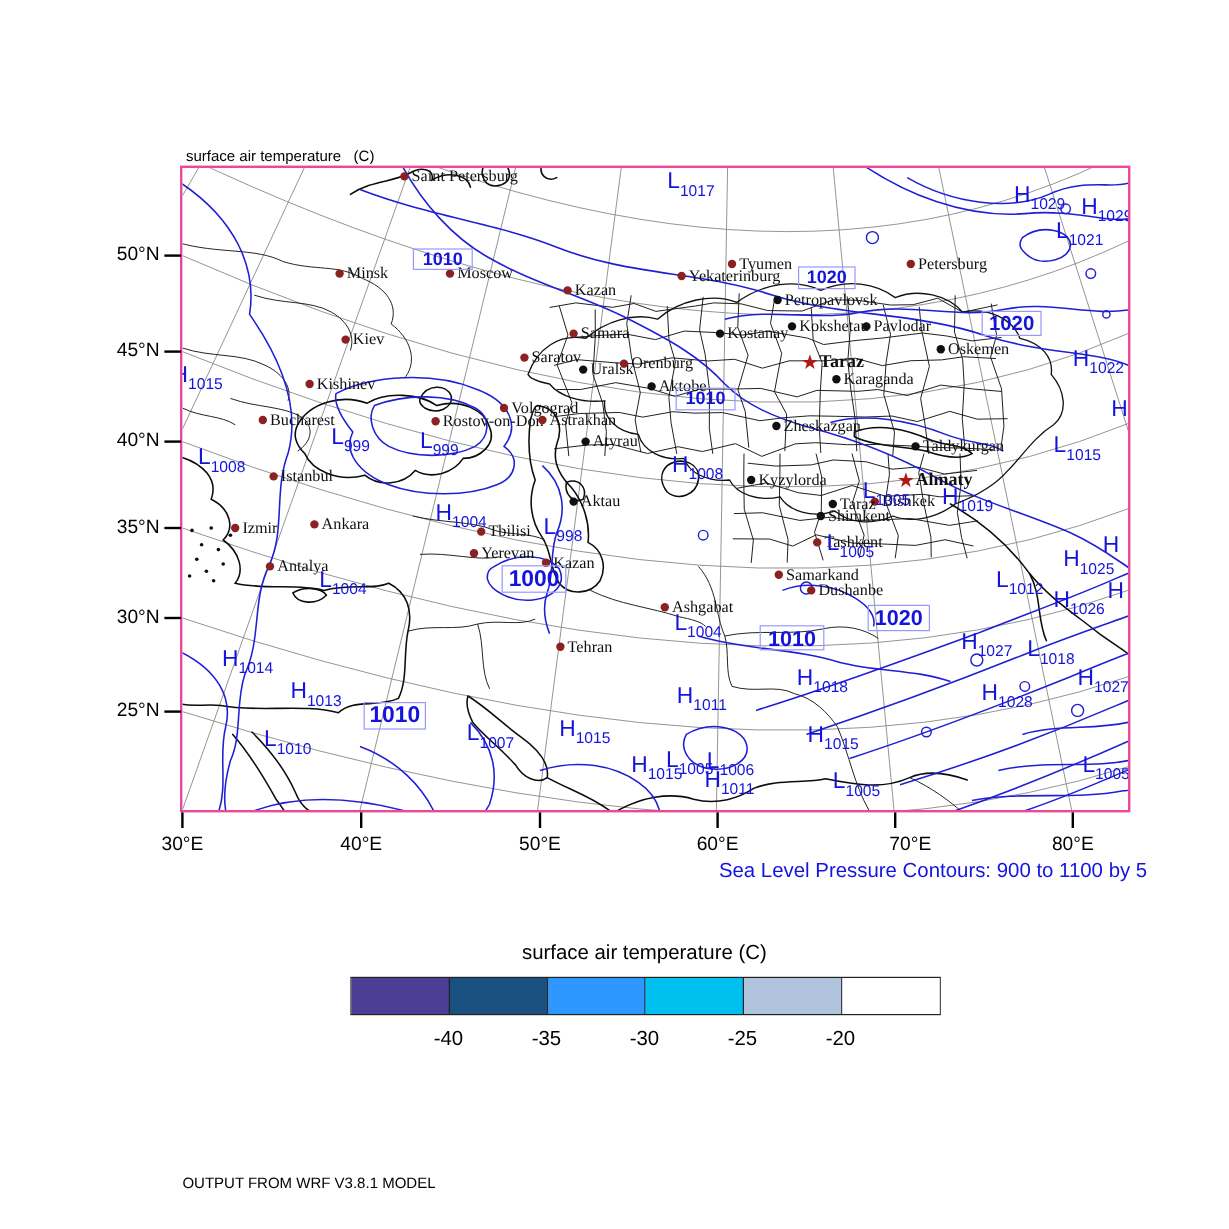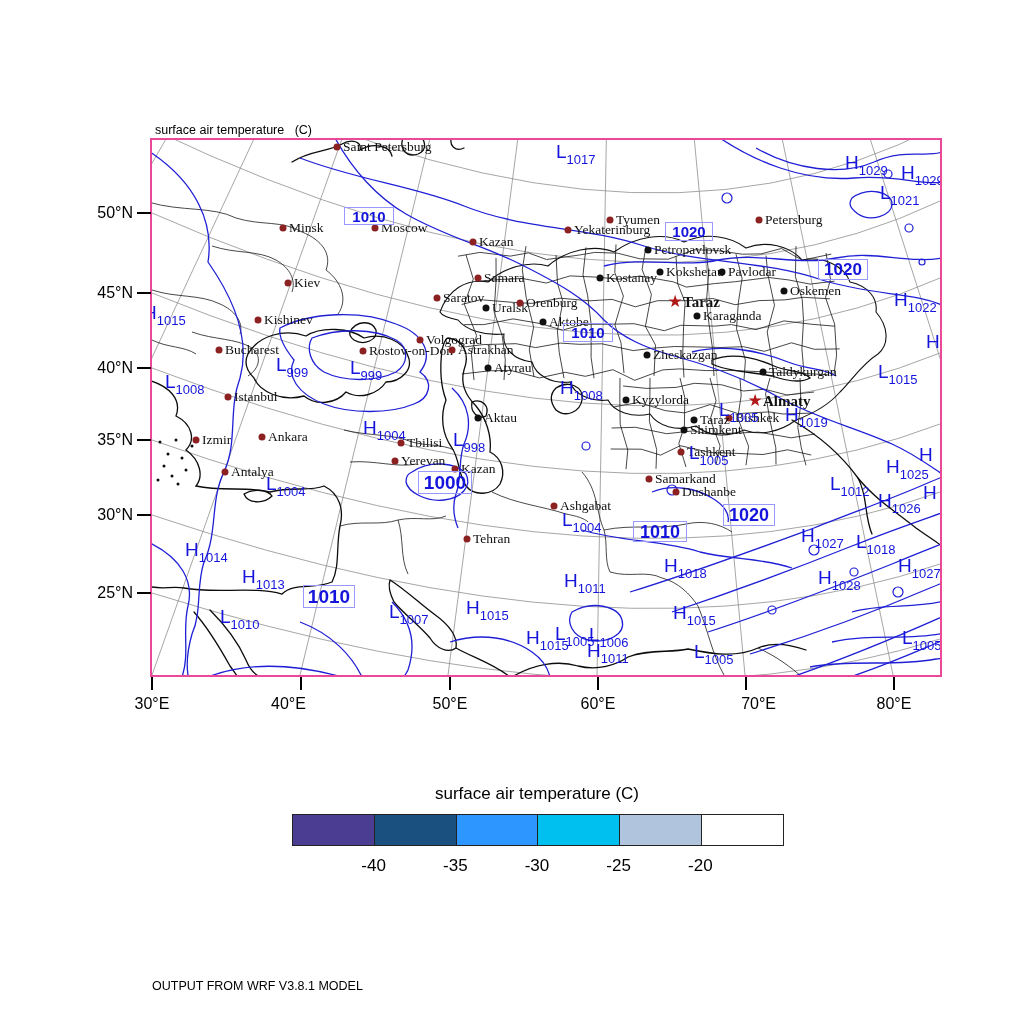--- a/index.html
+++ b/index.html
@@ -339,20 +339,21 @@
         <div class="cbox" style="left: 513px; top: 82px; width: 46px; height: 17px; font-size: 15px;">1020</div>
         <div class="cbox" style="left: 666px; top: 119px; width: 48px; height: 19px; font-size: 17px;">1020</div>
         <div class="cbox" style="left: 411px; top: 183px; width: 48px; height: 17px; font-size: 15px;">1010</div>
         <div class="cbox" style="left: 266px; top: 331px; width: 52px; height: 21px; font-size: 19px;">1000</div>
         <div class="cbox" style="left: 151px; top: 445px; width: 50px; height: 21px; font-size: 19px;">1010</div>
         <div class="cbox" style="left: 571px; top: 364px; width: 50px; height: 20px; font-size: 18px;">1020</div>
         <div class="cbox" style="left: 481px; top: 381px; width: 52px; height: 19px; font-size: 18px;">1010</div>
       </div>
   </div>
 
+  <div class="abs contour-note">Sea Level Pressure Contours: 900 to 1100 by 5</div>
 
   <div class="abs cb-title">surface air temperature  (C)</div>
   <div class="abs colorbar">
       <div class="cb-cell" style="background: rgb(75, 62, 146);"></div>
       <div class="cb-cell" style="background: rgb(26, 80, 128);"></div>
       <div class="cb-cell" style="background: rgb(46, 150, 255);"></div>
       <div class="cb-cell" style="background: rgb(0, 192, 240);"></div>
       <div class="cb-cell" style="background: rgb(176, 196, 222);"></div>
       <div class="cb-cell" style="background: rgb(255, 255, 255);"></div>
     </div>
@@ -370,21 +371,21 @@
     <div class="axlab" style="left: 83px; top: 359px; width: 50px; text-align: right;">40°N</div>
     <div class="tick" style="left: 137px; top: 439px; width: 14px; height: 2px;"></div>
     <div class="axlab" style="left: 83px; top: 431px; width: 50px; text-align: right;">35°N</div>
     <div class="tick" style="left: 137px; top: 514px; width: 14px; height: 2px;"></div>
     <div class="axlab" style="left: 83px; top: 506px; width: 50px; text-align: right;">30°N</div>
     <div class="tick" style="left: 137px; top: 592px; width: 14px; height: 2px;"></div>
     <div class="axlab" style="left: 83px; top: 584px; width: 50px; text-align: right;">25°N</div>
     <div class="tick" style="left: 151px; top: 677px; width: 2px; height: 13px;"></div>
     <div class="axlab" style="left: 122px; top: 695px; width: 60px; text-align: center;">30°E</div>
     <div class="tick" style="left: 300px; top: 677px; width: 2px; height: 13px;"></div>
-    <div class="axlab" style="left: 271px; top: 695px; width: 60px; text-align: left;">40°E</div>
+    <div class="axlab" style="left: 271px; top: 695px; width: 60px; text-align: center;">40°E</div>
     <div class="tick" style="left: 449px; top: 677px; width: 2px; height: 13px;"></div>
     <div class="axlab" style="left: 420px; top: 695px; width: 60px; text-align: center;">50°E</div>
     <div class="tick" style="left: 597px; top: 677px; width: 2px; height: 13px;"></div>
     <div class="axlab" style="left: 568px; top: 695px; width: 60px; text-align: center;">60°E</div>
     <div class="tick" style="left: 745px; top: 677px; width: 2px; height: 13px;"></div>
     <div class="axlab" style="left: 716px; top: 695px; width: 60px; text-align: right;">70°E</div>
     <div class="tick" style="left: 893px; top: 677px; width: 2px; height: 13px;"></div>
     <div class="axlab" style="left: 864px; top: 695px; width: 60px; text-align: center;">80°E</div>
     <div class="cb-label" style="left: 373.667px;">-40</div>
     <div class="cb-label" style="left: 455.333px;">-35</div>

